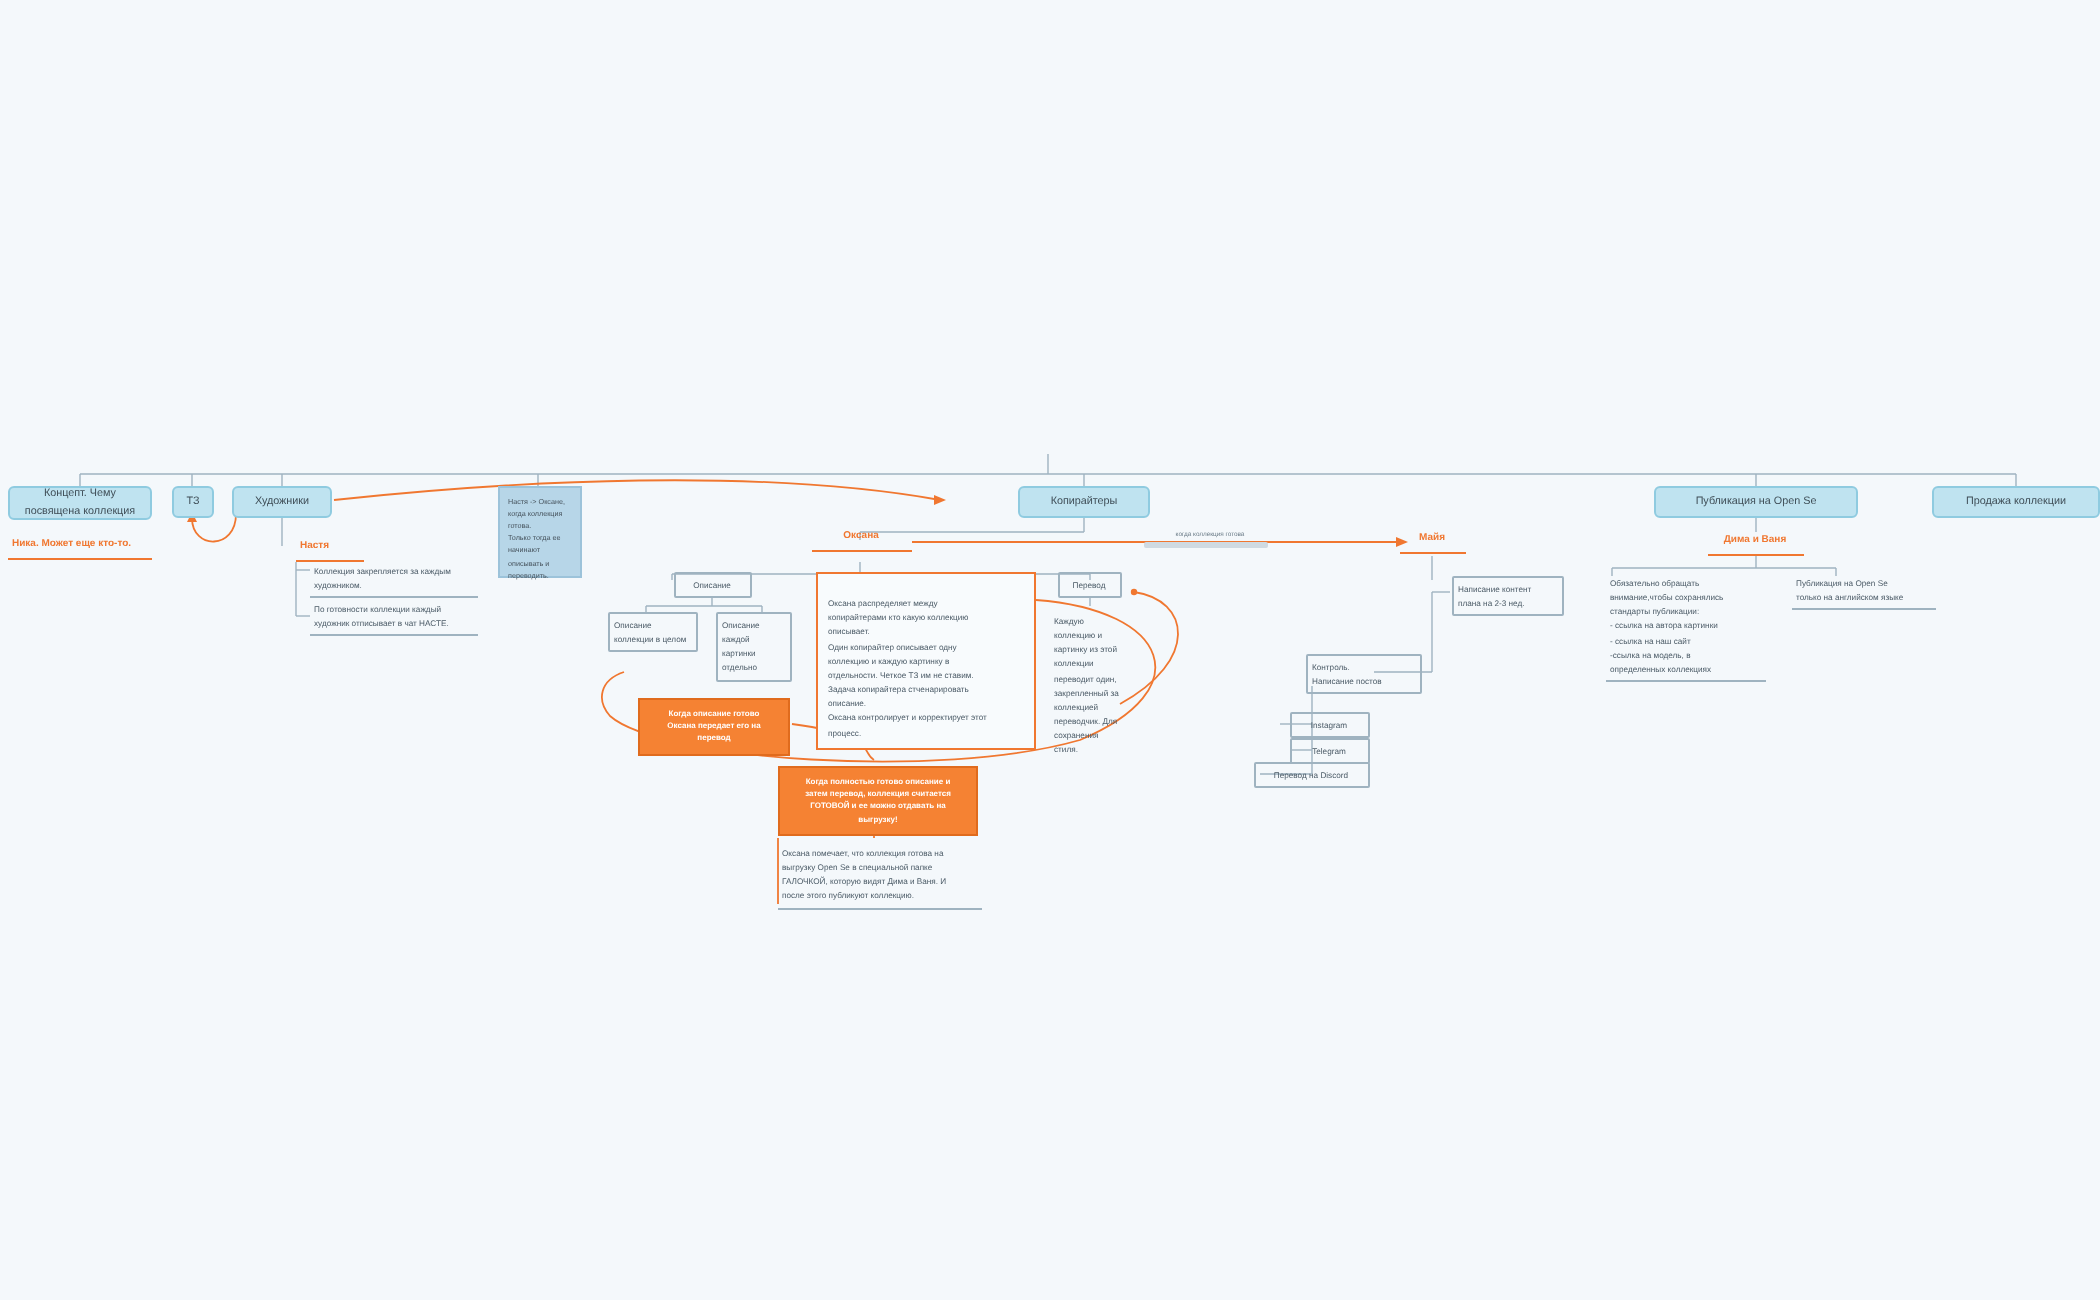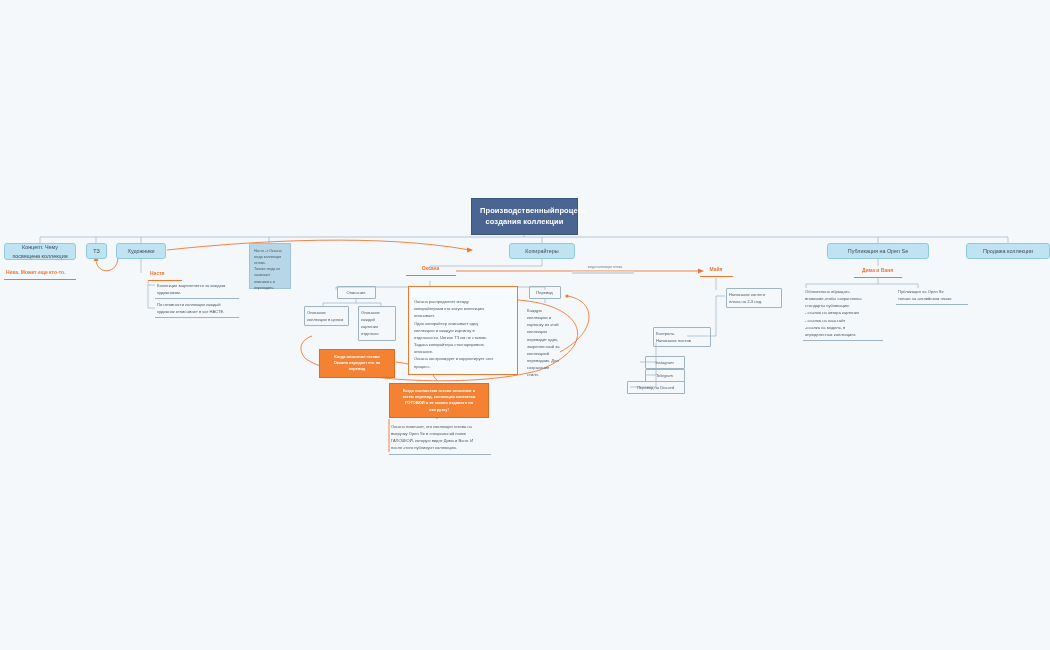--- a/index.html
+++ b/index.html
@@ -146,24 +146,20 @@
       <circle cx="567" cy="296" r="1.6" fill="#f07730" stroke="none"></circle>
       <path d="M567,296 C595,300 600,330 560,352"></path>
 
       <path d="M396,362 C440,368 430,376 437,380"></path>
 
       <path d="M437,414 L437,419"></path>
       <path d="M389,419 L389,452"></path>
     </g>
   </svg>
 
-  <div class="node root" style="left:471px;top:198px;width:107px;">
-    <span class="pre">Производственныйпроцесс
-создания коллекции</span>
-  </div>
 
   <div class="node lvl1" style="left:4px;top:243px;width:72px;height:17px;">
     <span class="pre">Концепт. Чему
 посвящена коллекция</span>
   </div>
 
   <div class="node orangehdr" style="left:4px;top:268px;width:72px;">
     <span>Ника. Может еще кто-то.</span>
   </div>
 

